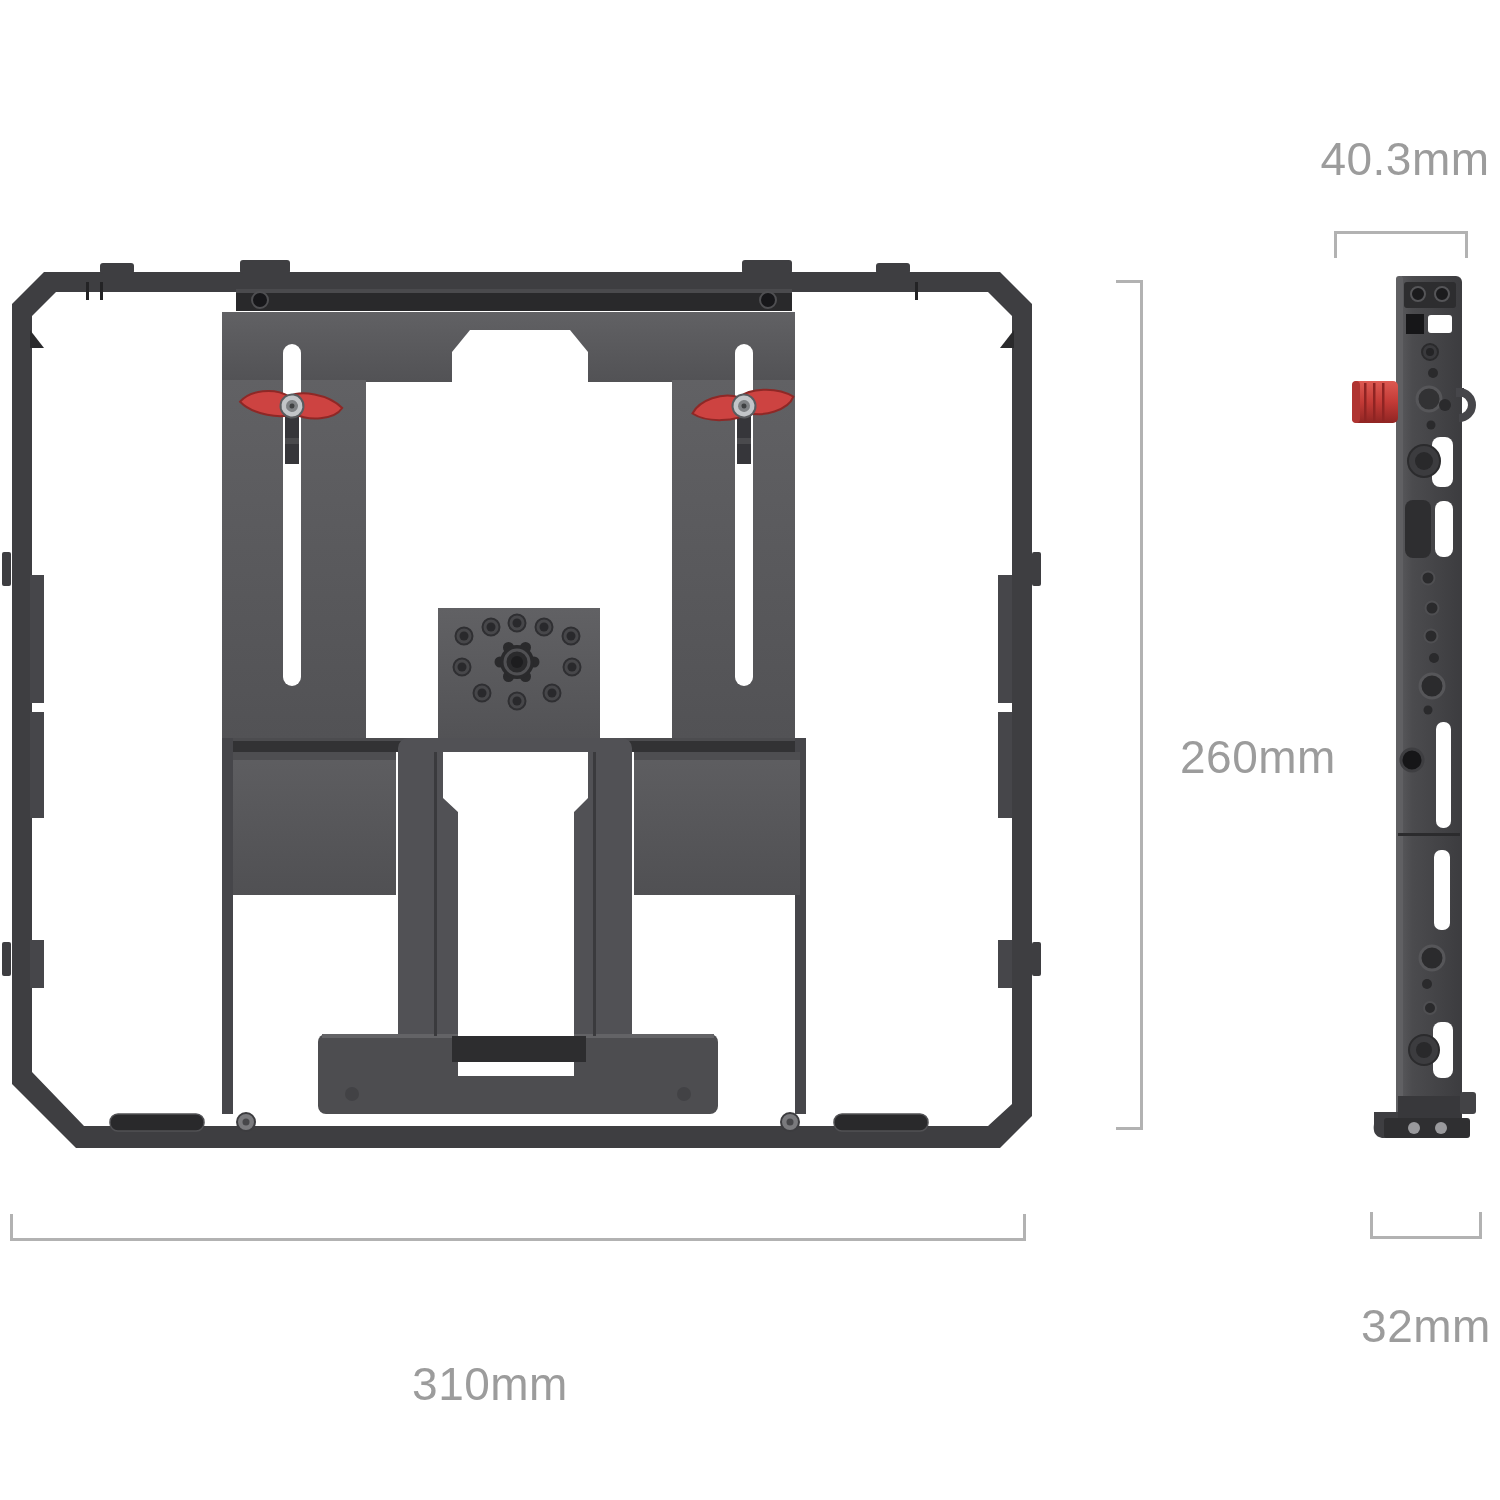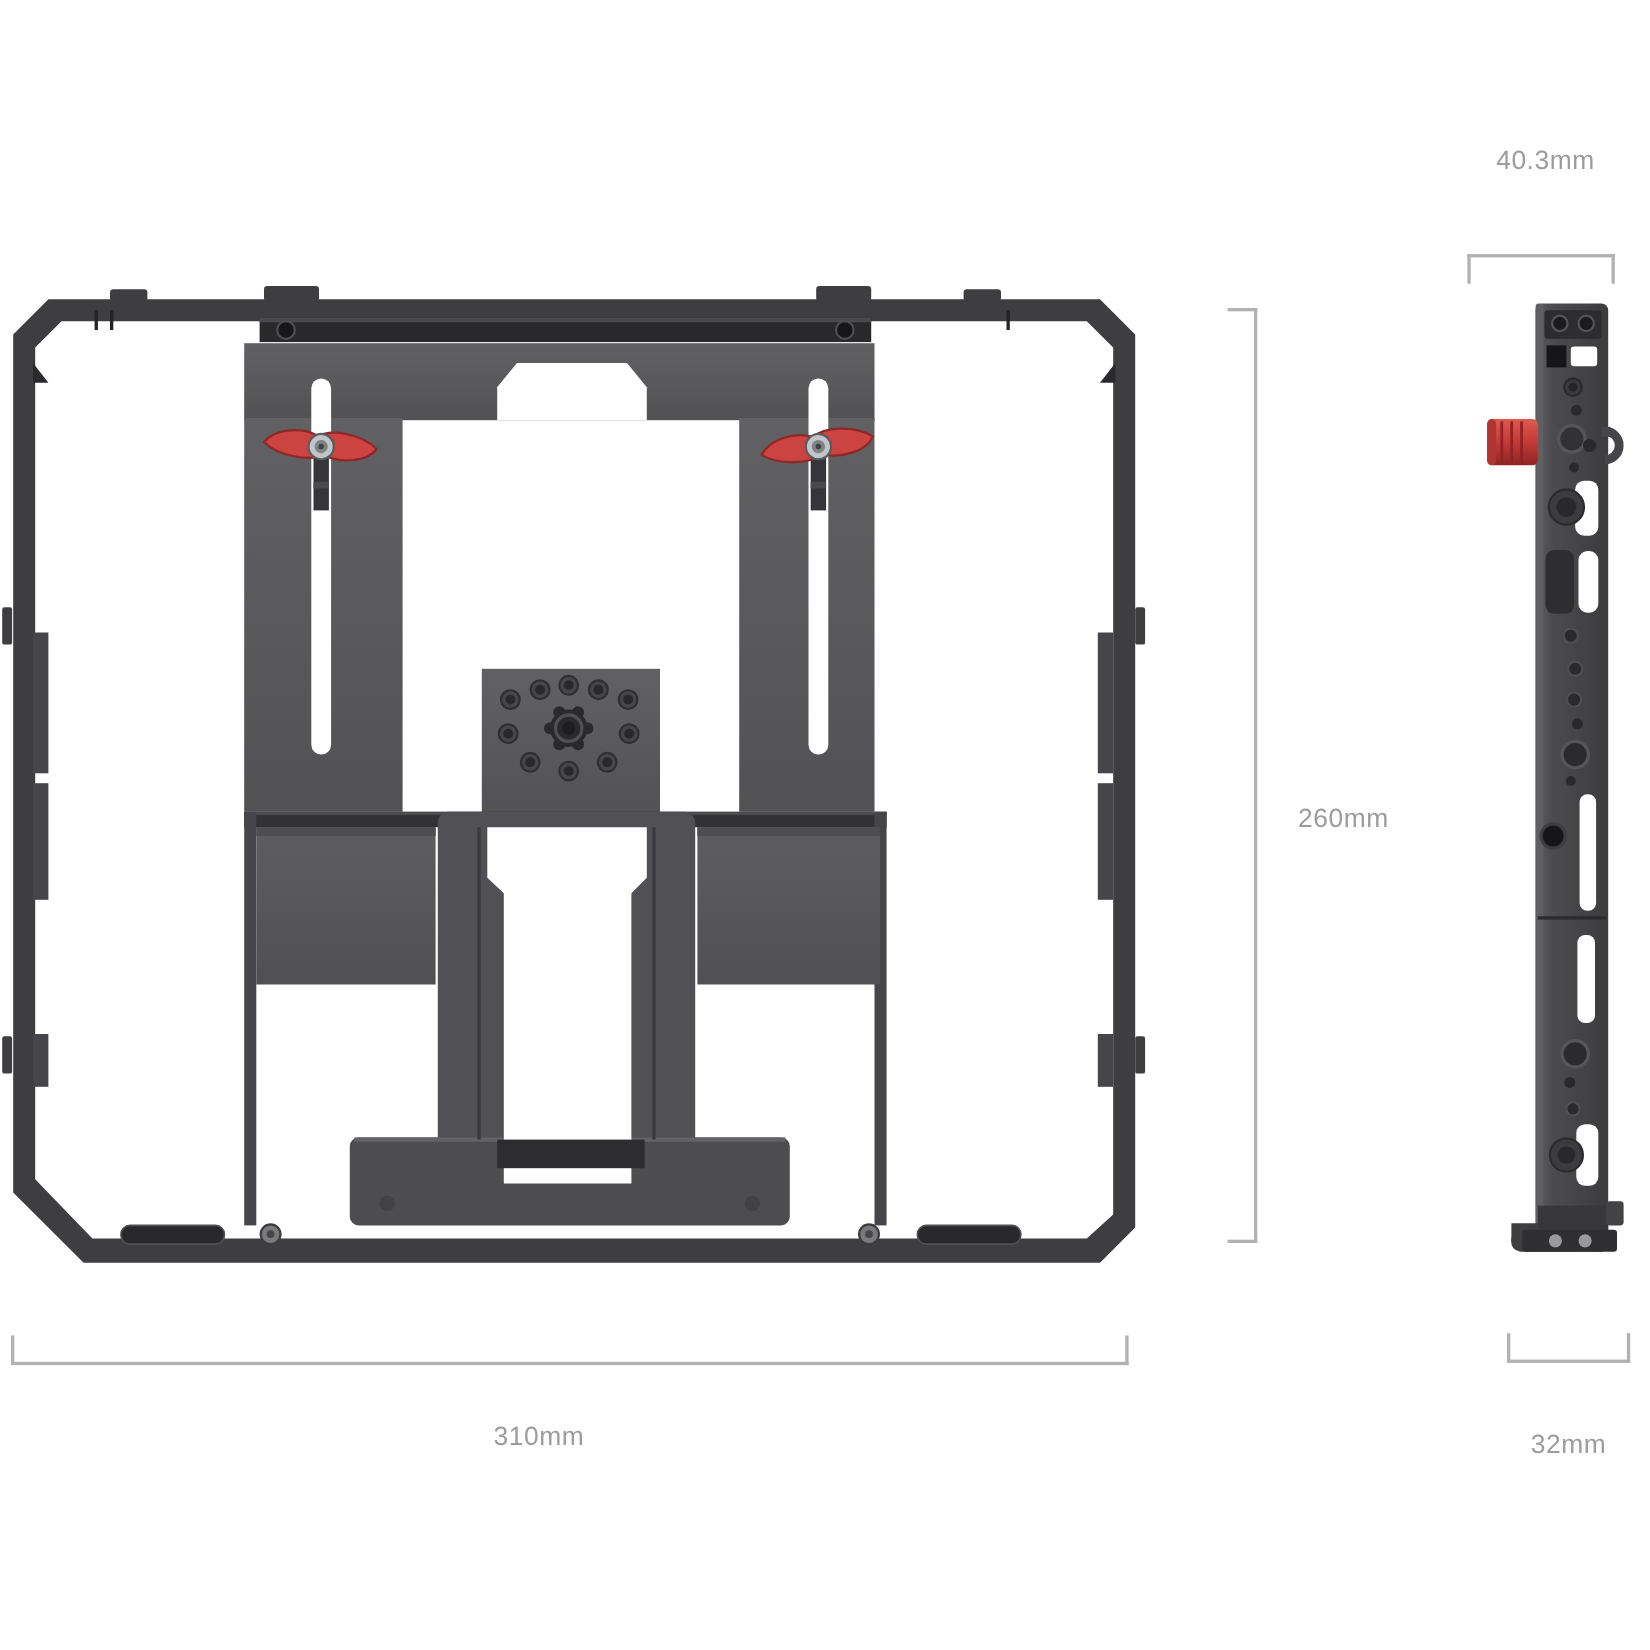--- a/index.html
+++ b/index.html
@@ -2,21 +2,21 @@
 <html style="--color-background: #ffffff; --color-cage-frame: #3e3e41; --color-plate-gray: #59595c; --color-panel-gray: #56565a; --color-accent-red: #cd4341; --color-knob-red: #b23431; --color-dimension-line: #b2b2b2; --color-dimension-text: #9c9c9c;"><head>
 <meta charset="utf-8">
 <style>
   html,body{margin:0;padding:0;background:#ffffff;}
   .canvas{
     position:relative;width:1500px;height:1500px;background:var(--color-background,#ffffff);
     font-family:"Liberation Sans",sans-serif;overflow:hidden;
   }
   .drawing{position:absolute;left:0;top:0;}
   .dim-label{
-    position:absolute;font-size:24px;line-height:1.1;color:var(--color-dimension-text,#9c9c9c);
+    position:absolute;font-size:46px;line-height:1.1;color:var(--color-dimension-text,#9c9c9c);
     letter-spacing:0.5px;white-space:nowrap;
   }
   .dim-label.centered{text-align:center;}
   .dimline{fill:var(--color-dimension-line,#b2b2b2);}
   .lever-red{fill:var(--color-accent-red,#cd4341);stroke:#8e2826;stroke-width:2;}
 </style>
 </head>
 <body>
 
 <div class="canvas">
@@ -268,19 +268,19 @@
     </g>
     <g>
       <rect class="dimline" x="1370" y="1236" width="112" height="3"></rect>
       <rect class="dimline" x="1370" y="1212" width="3" height="27"></rect>
       <rect class="dimline" x="1479" y="1212" width="3" height="27"></rect>
     </g>
   </svg>
 
   <div class="dim-label" style="left:1180px; top:732px;">260mm</div>
 
-  <div class="dim-label centered" style="left:390px; top:1294px; width:200px;">310mm</div>
+  <div class="dim-label centered" style="left:390px; top:1359px; width:200px;">310mm</div>
 
   <div class="dim-label centered" style="left:1310px; top:134px; width:190px;">40.3mm</div>
 
   <div class="dim-label centered" style="left:1331px; top:1301px; width:190px;">32mm</div>
 
 </div>
 
 </body></html>

